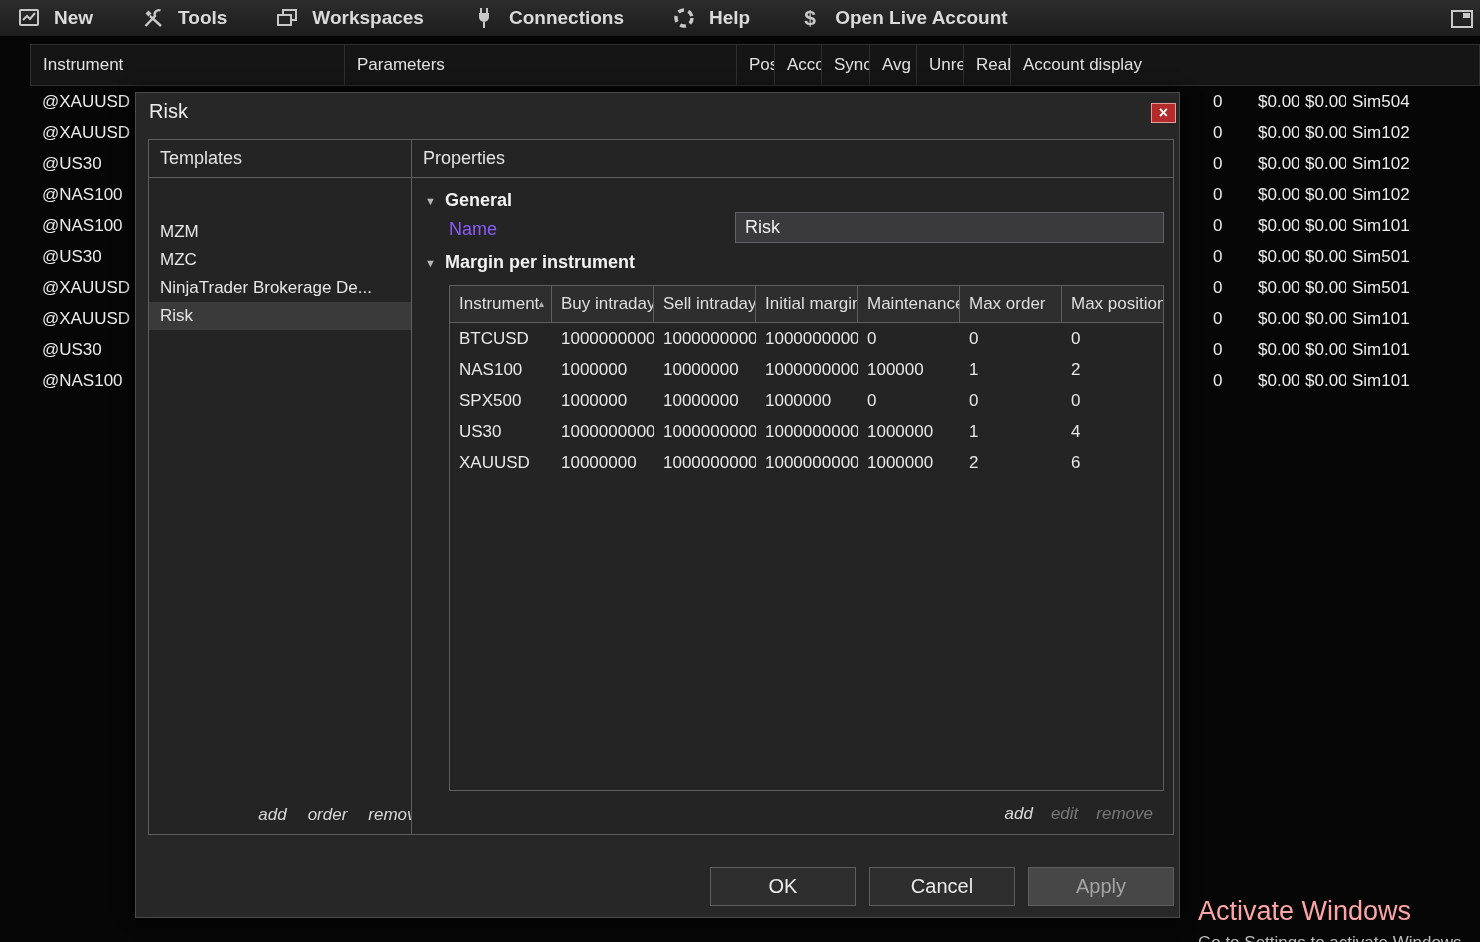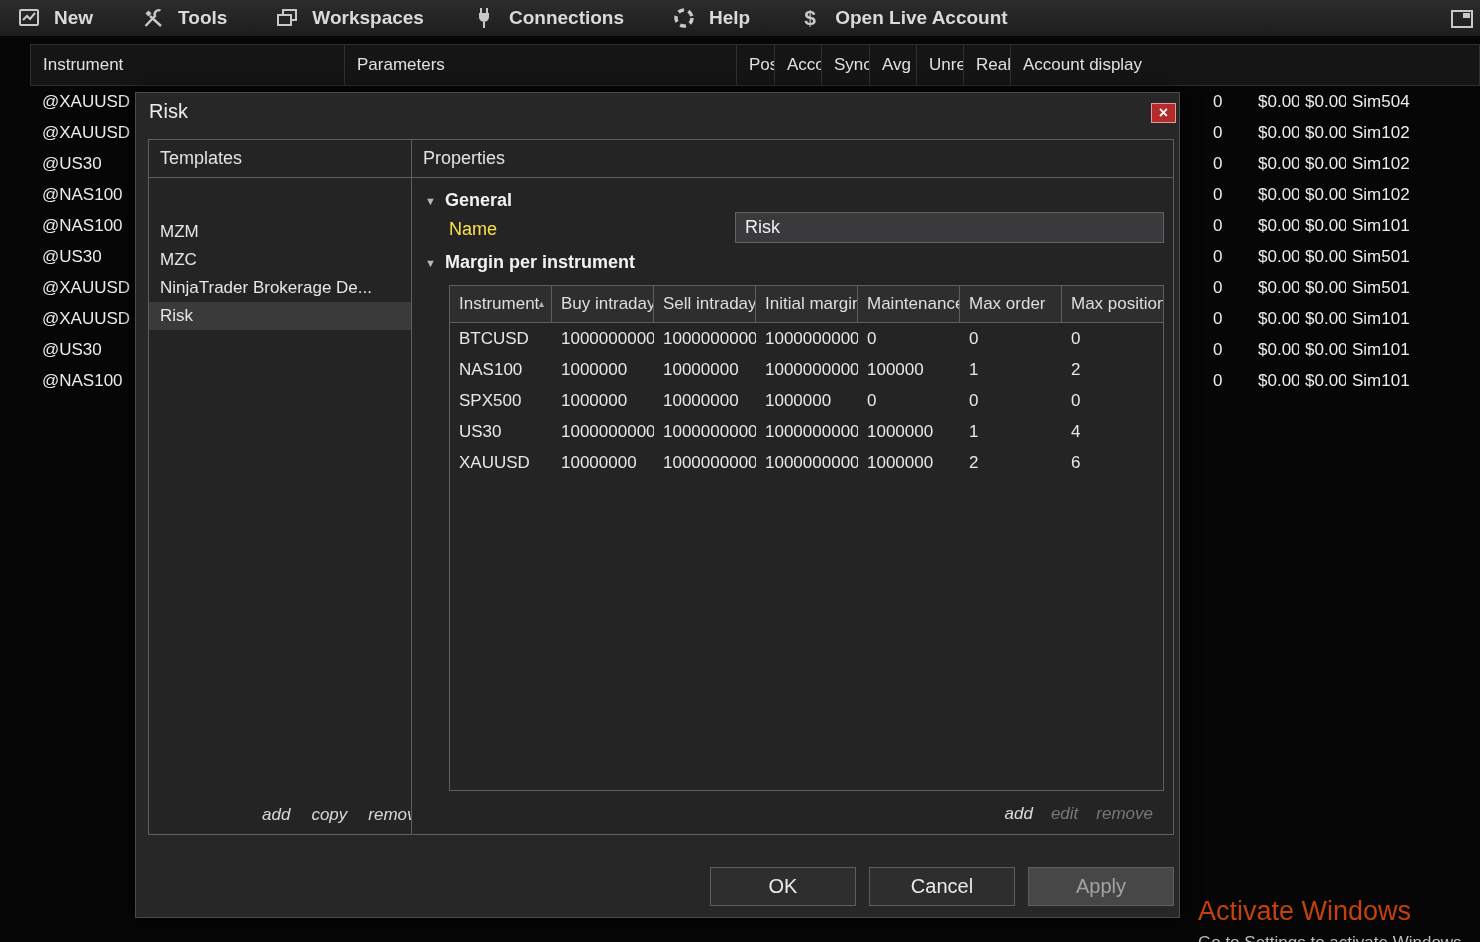--- a/index.html
+++ b/index.html
@@ -45,21 +45,21 @@
   .titem{height:28px;display:flex;align-items:center;padding-left:11px;font-size:17px;color:#e6e6e6;cursor:default}
   .titem.selected{background:#3a3a3a}
   .tactions{position:absolute;right:14px;bottom:9px;display:flex;gap:21px;font-size:17px;font-style:italic;color:#d8d8d8}
   .link{cursor:default}
   .link.disabled{color:#787878}
   .secrow{position:absolute;left:13px;display:flex;align-items:center;gap:9px}
   .tri{font-size:11px;color:#b8b8b8}
   .sectitle{font-size:18px;font-weight:bold;color:#f2f2f2}
   .sec-general{top:50px}
   .sec-margin{top:112px}
-  .namelabel{position:absolute;left:37px;top:79px;font-size:18px;color:#fde047}
+  .namelabel{position:absolute;left:37px;top:79px;font-size:18px;color:#8b5cf6}
   .nameinput{position:absolute;left:323px;top:72px;width:429px;height:31px;background:#3a3a3d;
     border:1px solid #626262;color:#efefef;font-size:18px;font-family:"Liberation Sans",sans-serif;
     padding-left:9px;outline:none}
   .mtable{position:absolute;left:37px;top:145px;width:715px;height:506px;border:1px solid #5f5f5f;background:#242424}
   .mthead{display:flex;height:37px}
   .mth{flex:none;width:102px;background:#2e2e2e;border-right:1px solid #5f5f5f;border-bottom:1px solid #5f5f5f;
     display:flex;align-items:center;padding:0 4px 0 9px;font-size:17px;color:#dedede;
     overflow:hidden;white-space:nowrap;position:relative;cursor:default}
   .mth.first{padding-right:16px}
   .mth:last-child{flex:1 1 auto;border-right:none}
@@ -69,21 +69,21 @@
     overflow:hidden;white-space:nowrap}
   .mtc:last-child{flex:1 1 auto}
   .mactions{position:absolute;right:20px;bottom:10px;display:flex;gap:18px;font-size:17px;font-style:italic;color:#dcdcdc}
   .btn{position:absolute;top:774px;width:146px;height:39px;background:#2e2e2e;border:1px solid #5e5e5e;
     display:flex;align-items:center;justify-content:center;font-size:20px;color:#eaeaea;cursor:default}
   .btn-ok{left:574px}
   .btn-cancel{left:733px}
   .btn-apply{left:892px;background:#474747;color:#a3a3a3}
 
   
-  .watermark{position:absolute;left:1198px;top:896px;font-size:27px;color:#c2410c;z-index:30}
+  .watermark{position:absolute;left:1198px;top:896px;font-size:27px;color:#fca5a5;z-index:30}
   .watermark2{position:absolute;left:1198px;top:933px;font-size:17px;color:#bdbdbd;z-index:30}
 </style>
 </head>
 <body>
 
 <div class="menubar">
   <div class="menu-item">
     <span class="micon">
       <svg width="22" height="22" viewBox="0 0 22 22">
           <rect x="2" y="3" width="18" height="15" rx="1" stroke="#c8c8c8" stroke-width="2" fill="none"></rect>
@@ -277,21 +277,21 @@
   <div class="panel tpanel">
     <div class="phead">Templates</div>
     <div class="tlist">
       <div class="titem">MZM</div>
       <div class="titem">MZC</div>
       <div class="titem">NinjaTrader Brokerage De...</div>
       <div class="titem selected">Risk</div>
     </div>
     <div class="tactions">
       <span class="link">add</span>
-      <span class="link">copy</span>
+      <span class="link">order</span>
       <span class="link">remove</span>
     </div>
   </div>
 
   <div class="panel ppanel">
     <div class="phead">Properties</div>
 
     <div class="secrow sec-general">
       <span class="tri">▼</span>
       <span class="sectitle">General</span>

